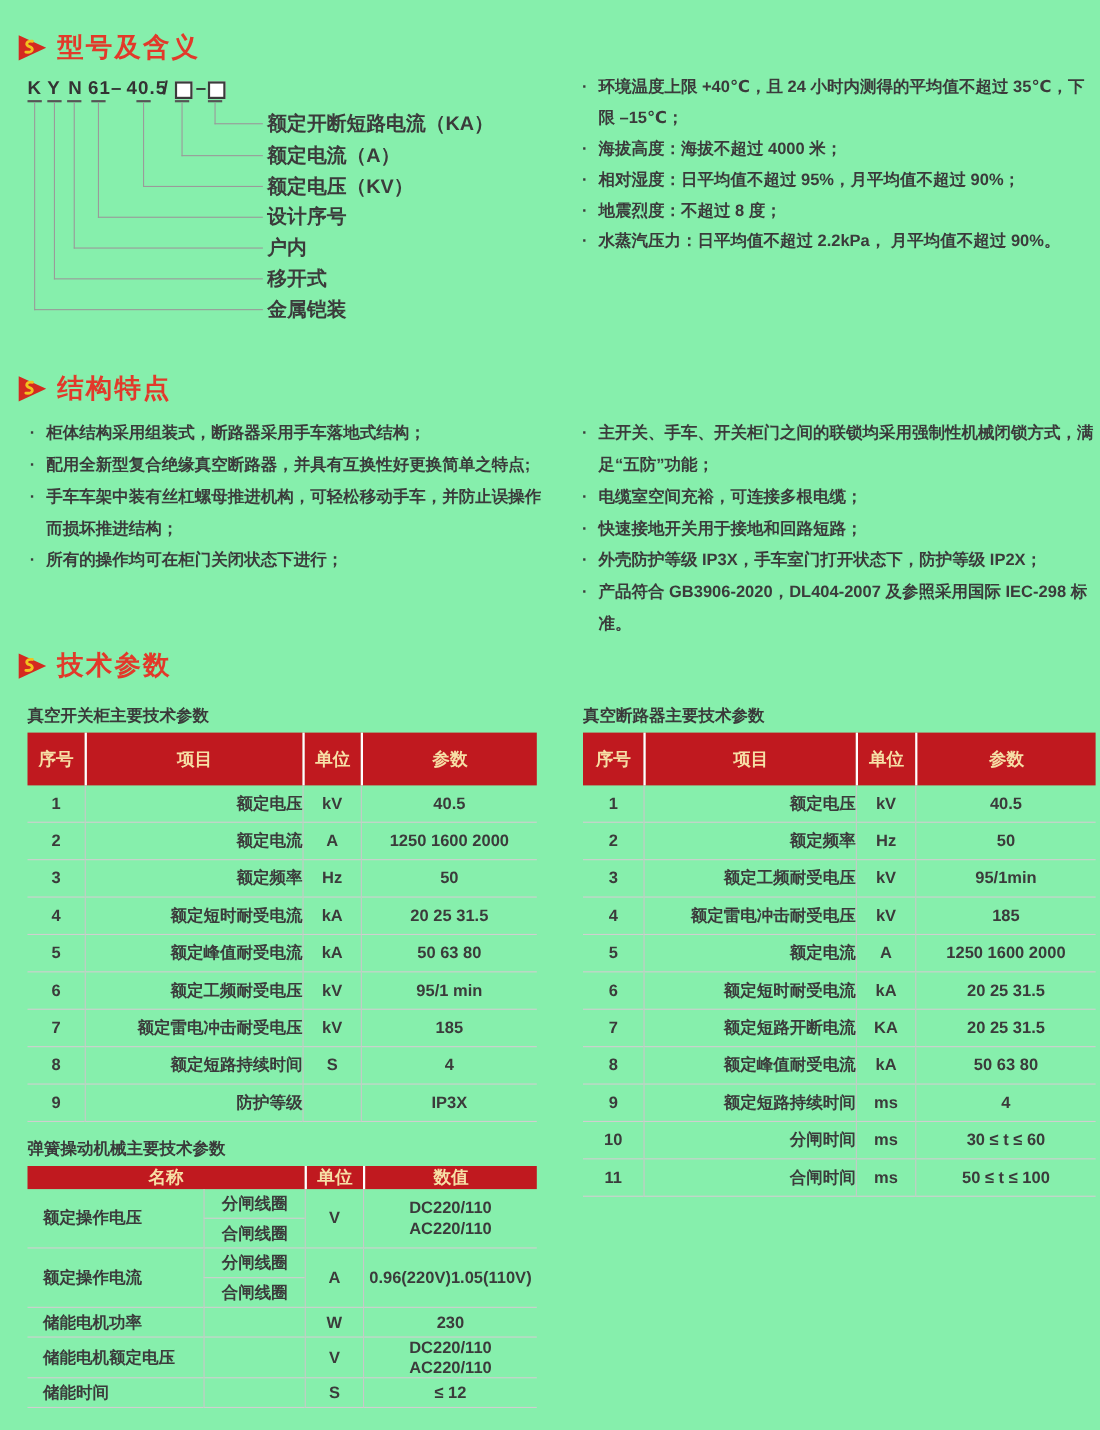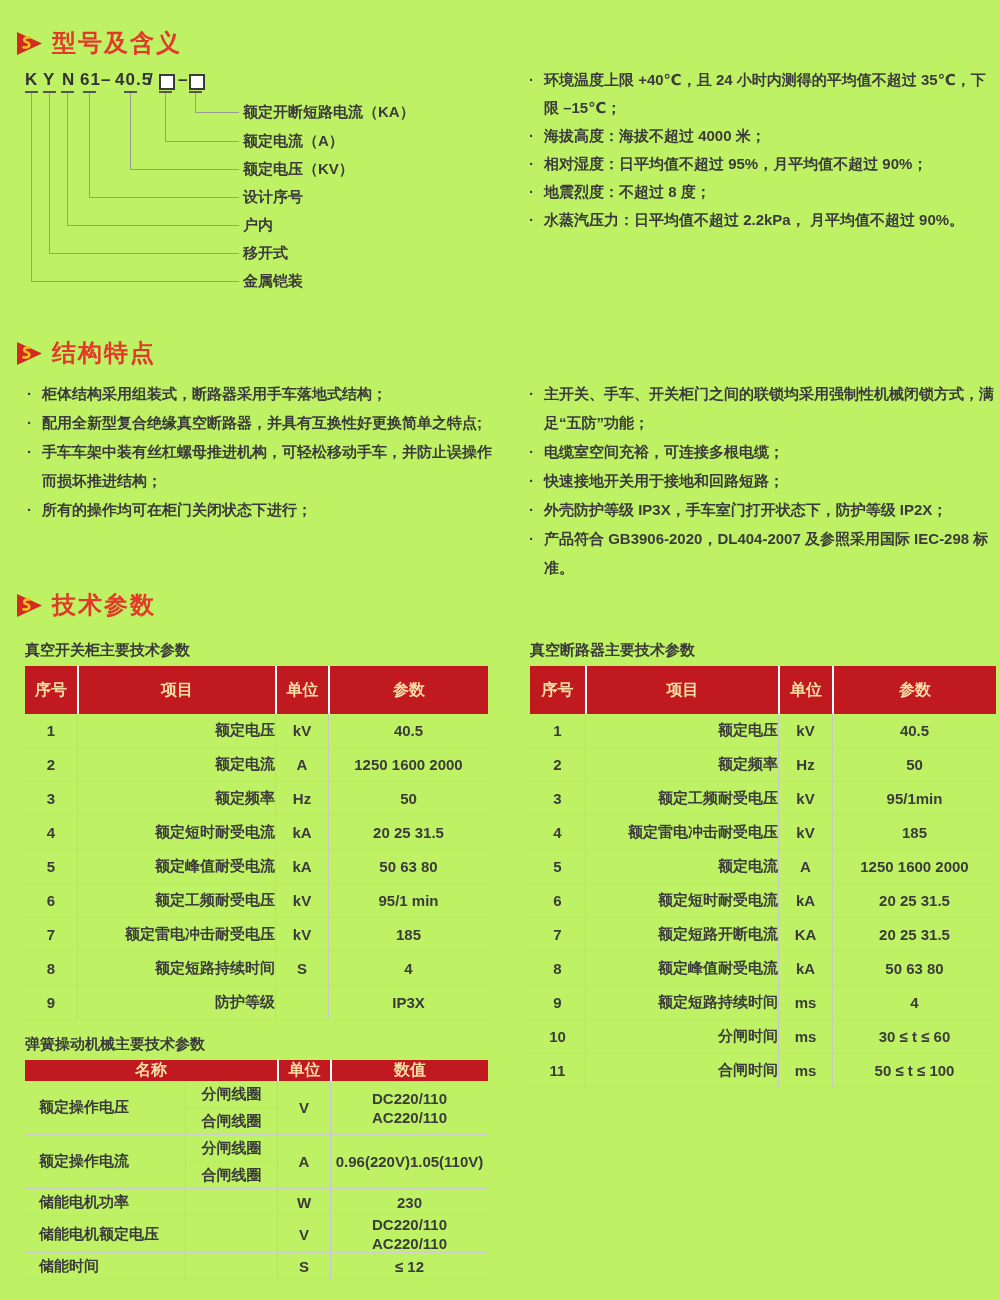--- a/index.html
+++ b/index.html
@@ -1,38 +1,38 @@
 <!DOCTYPE html>
 <html><head>
 <meta charset="utf-8">
 <style>
   html,body{margin:0;padding:0;background:#ffffff;}
   #page{
-    position:relative;width:1000px;height:1300px;margin:0 auto;background:#bef264;
+    position:relative;width:1000px;height:1300px;margin:0 auto;background:#86efac;
     font-family:"Liberation Sans","DejaVu Sans",sans-serif;color:#3b3b3b;overflow:hidden;
   }
   
   .sec-title{position:absolute;display:flex;align-items:center;gap:9px;}
   .sec-text{font-size:24px;font-weight:700;color:#e2392a;letter-spacing:2px;white-space:nowrap;}
   .sec-icon{display:inline-block;line-height:0;}
   
   .subcap{position:absolute;font-size:15px;font-weight:700;color:#3a3a3a;white-space:nowrap;}
   
   .blist{position:absolute;}
   .b-item{position:relative;padding-left:16px;font-size:15px;font-weight:600;color:#3b3b3b;}
   .env .b-item{line-height:28px;}
   .str .b-item{line-height:29px;}
   .b-item .dot{position:absolute;left:1px;top:0;}
   
   #model-diagram{position:absolute;left:0;top:0;width:500px;height:300px;}
   .code-part{position:absolute;top:70px;font-size:17px;font-weight:700;color:#333;white-space:nowrap;letter-spacing:1px;}
   .code-box{position:absolute;top:74px;width:12px;height:12px;border:2px solid #3b3b3b;background:#fff;}
   .code-tick{position:absolute;top:91px;width:13px;border-top:2px solid #555;}
   .mline{position:absolute;border-left:1px solid #9a9a9a;border-bottom:1px solid #9a9a9a;}
-  .mlabel{position:absolute;left:243px;font-size:15px;font-weight:600;color:#3b3b3b;white-space:nowrap;line-height:20px;}
+  .mlabel{position:absolute;left:243px;font-size:18px;font-weight:600;color:#3b3b3b;white-space:nowrap;line-height:20px;}
   
   table.ptable{position:absolute;border-collapse:separate;border-spacing:0;table-layout:fixed;}
   .ptable th{background:#c0191f;color:#f6dfa6;font-size:16px;font-weight:600;height:48px;padding:0;text-align:center;}
   .ptable th+th{border-left:2px solid #ffffff;}
   .ptable td{height:33px;padding:0;text-align:center;font-size:15px;font-weight:600;color:#3b3b3b;border-bottom:1px solid #cfcfcf;}
   .ptable td+td{border-left:1px solid #c8c8c8;}
   .ptable td:nth-child(2){text-align:right;padding-left:16px;}
   
   table.stable{position:absolute;border-collapse:separate;border-spacing:0;table-layout:fixed;}
   .stable th{background:#c0191f;color:#f6dfa6;font-size:16px;font-weight:600;height:14px;padding:0;text-align:center;}

